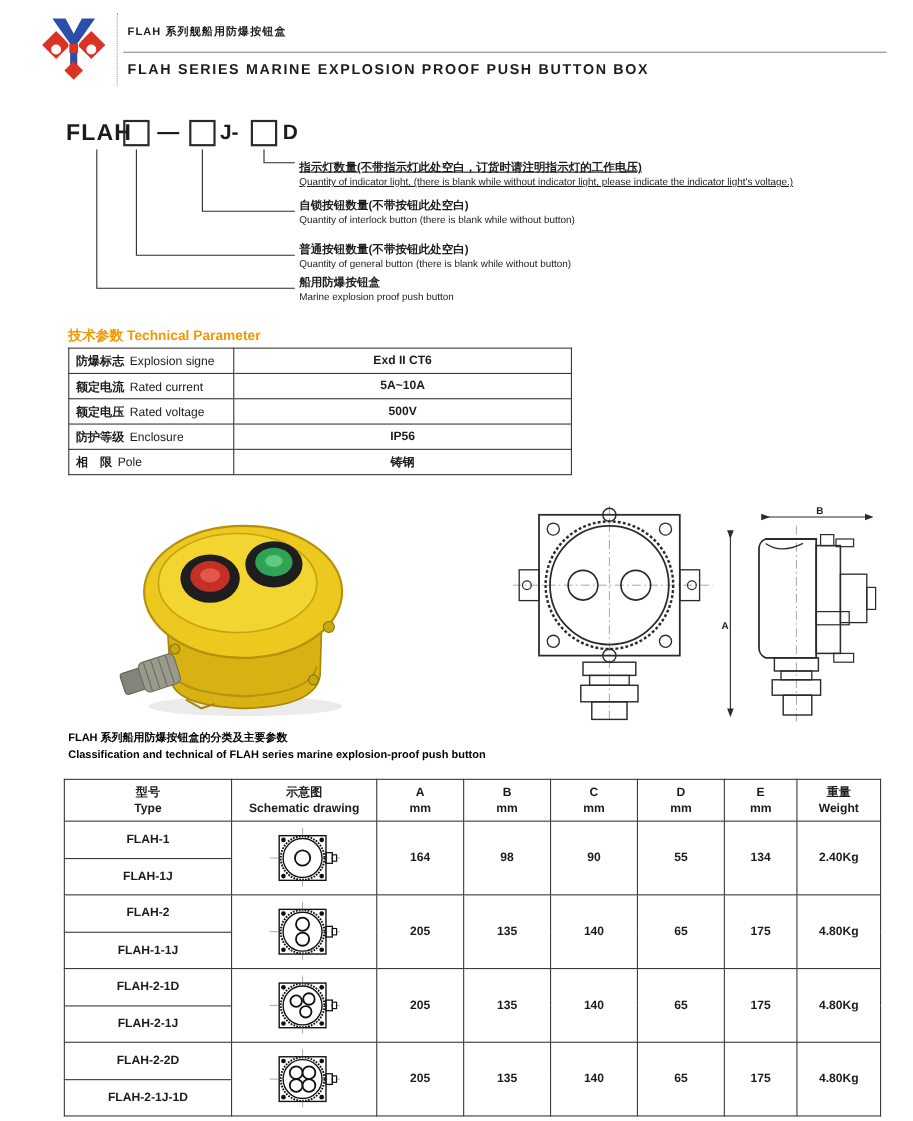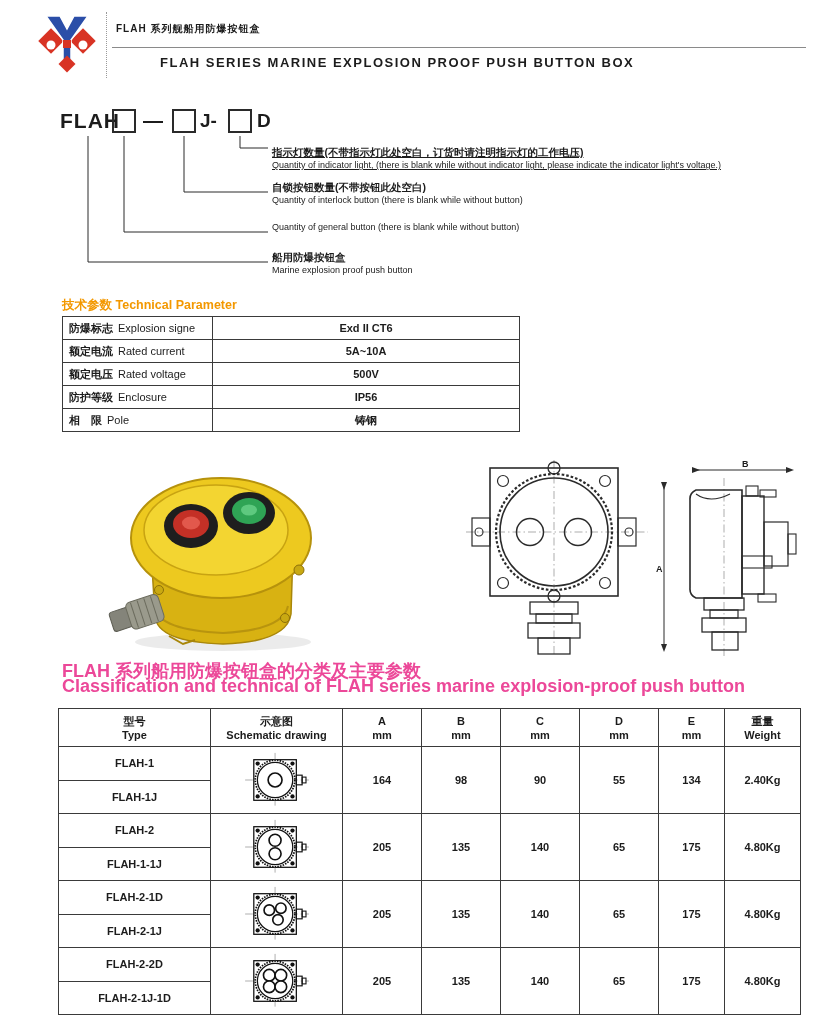--- a/index.html
+++ b/index.html
@@ -8,21 +8,21 @@
     width:830px; height:1019px; position:relative; overflow:hidden;
     font-family:"Liberation Sans", sans-serif; color:#1c1c1c;
   }
   .abs { position:absolute; }
 
   
   .logo-box { left:34px; top:14px; width:66px; height:64px; }
   .header-divider { left:106px; top:12px; height:66px; border-left:1px dotted #9a9a9a; }
   .title-zh { left:116px; top:22px; font-size:10px; font-weight:bold; letter-spacing:1px; }
   .header-rule { left:112px; top:47px; width:694px; border-top:1px solid #8a8a8a; }
-  .title-en { left:116px; top:55px; font-size:13px; font-weight:bold; letter-spacing:1.5px;margin-left:44px; }
+  .title-en { left:116px; top:55px; font-size:13px; font-weight:bold; letter-spacing:1.5px; }
 
   
   .model-prefix { left:60px; top:109px; font-size:21px; font-weight:bold; letter-spacing:1px; }
   .mbox { width:24px; height:24px; border:2px solid #2a2a2a; top:109px; }
   .mbox1 { left:112px; } .mbox2 { left:172px; } .mbox3 { left:228px; }
   .model-dash { left:143px; top:109px; font-size:20px; font-weight:bold; }
   .model-j { left:200px; top:110px; font-size:19px; font-weight:bold; }
   .model-d { left:257px; top:110px; font-size:19px; font-weight:bold; }
   .connector-svg { left:0; top:100px; width:830px; height:185px; pointer-events:none; }
   .annotation { left:272px; width:540px; }
@@ -42,21 +42,21 @@
 
   
   .photo { left:95px; top:458px; width:252px; height:198px; }
   .front-view { left:466px; top:460px; width:182px; height:198px; }
   .side-view { left:650px; top:460px; width:152px; height:198px; }
   svg { display:block; }
   .ln { stroke:#2b2b2b; fill:none; }
   .cl { stroke:#8a8a8a; stroke-width:0.7; stroke-dasharray:8,3,1.5,3; fill:none; }
 
   
-  .class-heading { left:62px; top:664px; font-size:18px; font-weight:bold; color:#ec4899; line-height:15px; }
+  .class-heading { left:62px; top:664px; font-size:10px; font-weight:bold; color:#000000; line-height:15px; }
   .class-table { left:58px; top:708px; width:742px; table-layout:fixed; }
   .class-table th, .class-table td { border:1.5px solid #3a3a3a; font-size:11px; text-align:center; padding:4px; }
   .class-table th { height:38px; font-weight:bold; line-height:14px; }
   .class-table td { height:15px; }
   .col-head-sub { font-weight:bold; }
   .type-cell { font-weight:bold; font-size:11px; }
   .schem-svg { width:68px; height:58px; margin:0 auto; }
   .dim-val, .weight-val { font-weight:bold; }
 </style>
 </head>
@@ -119,20 +119,21 @@
 
 <div class="abs annotation ann1">
   <div class="ann-zh">指示灯数量(不带指示灯此处空白，订货时请注明指示灯的工作电压)</div>
   <div class="ann-en">Quantity of indicator light, (there is blank while without indicator light, please indicate the indicator light's voltage.)</div>
 </div>
 <div class="abs annotation ann2">
   <div class="ann-zh">自锁按钮数量(不带按钮此处空白)</div>
   <div class="ann-en">Quantity of interlock button (there is blank while without button)</div>
 </div>
 <div class="abs annotation ann3">
+  <div class="ann-zh">普通按钮数量(不带按钮此处空白)</div>
   <div class="ann-en">Quantity of general button (there is blank while without button)</div>
 </div>
 <div class="abs annotation ann4">
   <div class="ann-zh">船用防爆按钮盒</div>
   <div class="ann-en">Marine explosion proof push button</div>
 </div>
 
 <div class="abs tech-heading">技术参数 Technical Parameter</div>
 <table class="abs tech-table">
   <tbody>

